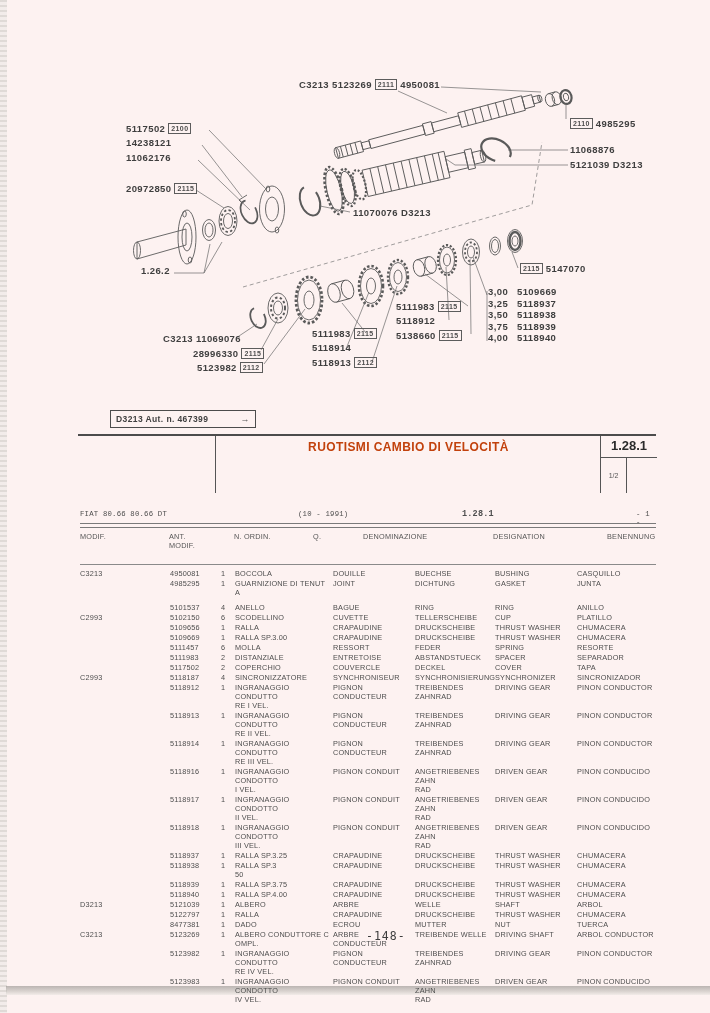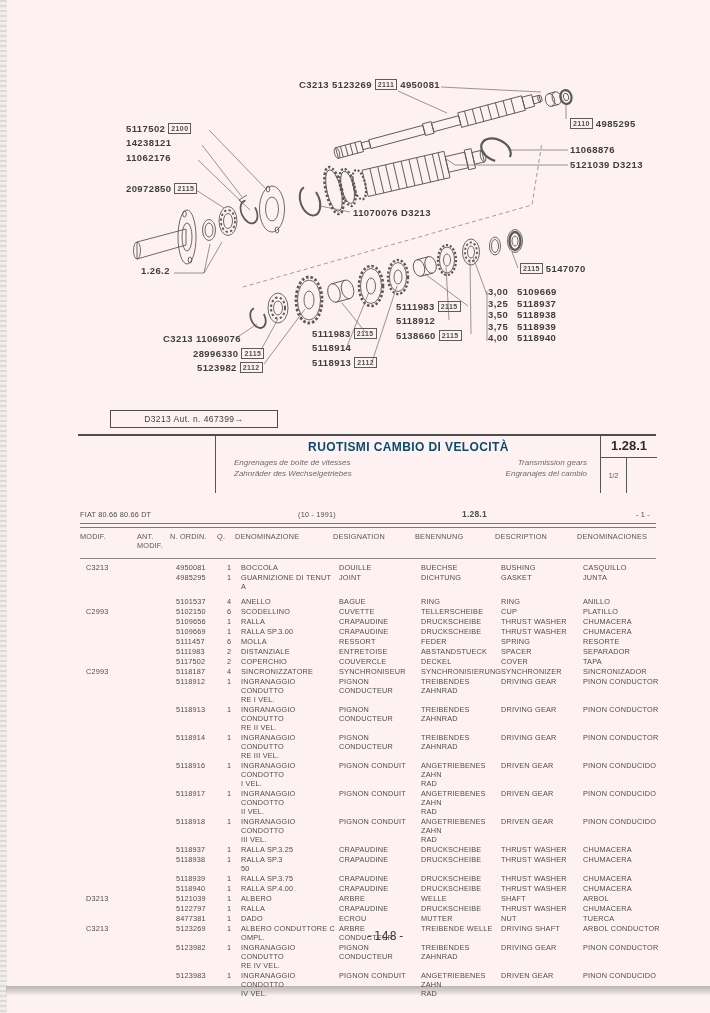--- a/index.html
+++ b/index.html
@@ -13,53 +13,53 @@
   
   .diagram{position:absolute;left:0;top:0;width:710px;height:440px;}
   .diagram svg{position:absolute;left:0;top:0;}
   .dlabel{position:absolute;font-size:9.5px;font-weight:600;letter-spacing:.4px;color:#3f3f3f;
         white-space:nowrap;line-height:10px;}
   .refbox{display:inline-block;border:1px solid #5c5c5c;padding:0 2px;margin:0 3px;
         font-size:7px;font-weight:600;line-height:9px;vertical-align:1px;color:#4d4d4d;}
   .sizes .srow{display:flex;gap:7px;line-height:11.5px;font-weight:700;}
   .sizes .s{width:22px;}
   .autbox{position:absolute;left:110px;top:410px;width:134px;height:16px;border:1.2px solid #4c4c4c;
-        display:flex;align-items:center;justify-content:center;padding:0 16px;
-        font-size:8.5px;font-weight:400;letter-spacing:.4px;color:#3f3f3f;background:transparent;}
+        display:flex;align-items:center;justify-content:space-between;padding:0 5px;
+        font-size:8.5px;font-weight:700;letter-spacing:.4px;color:#3f3f3f;background:transparent;}
   .autbox .arr{font-size:9px;color:#555;}
 
   
   .band{position:absolute;left:78px;top:434px;width:578px;height:57px;border-top:2px solid #4c4c4c;}
   .band-left{position:absolute;left:6px;top:6px;}
   .model{font-size:15px;font-weight:bold;letter-spacing:.5px;color:#2e2e2e;}
   .model-sub{font-size:7px;letter-spacing:3px;color:#555;margin-top:3px;}
   .band-center{position:absolute;left:137px;top:0;width:385px;height:57px;border-left:1px solid #555;}
-  .band-title{text-align:center;font-size:12px;font-weight:bold;letter-spacing:.4px;color:#0c4a6e;margin-top:4px;}
+  .band-title{text-align:center;font-size:12px;font-weight:bold;letter-spacing:.4px;color:#c2410c;margin-top:4px;}
   .band-subs{display:grid;grid-template-columns:1fr 1fr;padding:3px 14px 0 18px;
         font-size:8px;font-style:italic;color:#6b6b6b;line-height:11px;}
   .band-subs .r{text-align:right;}
   .band-right{position:absolute;left:522px;top:0;width:56px;height:57px;border-left:1px solid #555;}
   .band-code{height:19px;border-bottom:1px solid #555;text-align:center;font-size:13px;
         font-weight:bold;color:#2b2b2b;padding-top:2px;}
   .band-right-bottom{display:flex;height:35px;}
   .band-sheet{width:25px;border-right:1px solid #555;display:flex;align-items:center;
         justify-content:center;font-size:7px;color:#555;}
 
   
   .tbl{position:absolute;left:80px;top:510px;width:576px;font-size:7.3px;color:#4e4e4e;letter-spacing:.2px;}
   .tmeta{position:relative;height:13px;}
-  .tmeta span{position:absolute;top:0;}
+  .tmeta span{position:absolute;top:0;font-family:Liberation Mono, monospace;}
   .tmeta .m1{left:0;}
   .tmeta .m2{left:218;left:218px;}
   .tmeta .m3{left:382px;font-weight:bold;font-size:8.5px;top:-1px;}
   .tmeta .m4{left:556px;}
   .rule-double{height:3px;border-top:1px solid #7a7a7a;border-bottom:1px solid #7a7a7a;}
   .grid{display:grid;grid-template-columns:57px 33px 47px 18px 98px 82px 80px 82px 79px;}
-  .thead{padding:4px 0 8px;border-bottom:1px solid #8a8a8a;color:#565656;}
-  .tbody{padding-top:4px;margin-left:6px;}
+  .thead{padding:4px 0 14px;border-bottom:1px solid #8a8a8a;color:#565656;gap:32px;}
+  .tbody{padding-top:4px;}
   .trow{margin:0 0 1px 0;}
   .trow.gap{margin-top:6px;}
   .cell{white-space:pre-line;line-height:9px;}
   .c-q{text-align:left;padding-left:4px;}
 
   .pagenum{position:absolute;left:366px;top:929px;font-family:"DejaVu Sans Mono",monospace;
         font-size:11.5px;color:#3d3d3d;letter-spacing:1px;text-align:right;}
 </style>
 </head>
 <body>
@@ -312,26 +312,20 @@
 
     <div class="autbox">
       <span>D3213  Aut. n.  467399</span>
       <span class="arr">→</span>
     </div>
   </div>
 
   <div class="band">
     <div class="band-center">
       <div class="band-title">RUOTISMI CAMBIO DI VELOCITÀ</div>
-      <div class="band-subs">
-        <span>Engrenages de boîte de vitesses</span>
-        <span class="r">Transmission gears</span>
-        <span>Zahnräder des Wechselgetriebes</span>
-        <span class="r">Engranajes del cambio</span>
-      </div>
     </div>
     <div class="band-right">
       <div class="band-code">1.28.1</div>
       <div class="band-right-bottom">
         <div class="band-sheet">1/2</div>
       </div>
     </div>
   </div>
 
   <div class="tbl">

